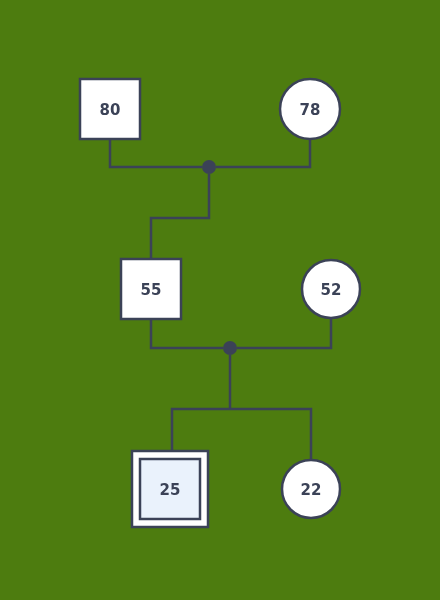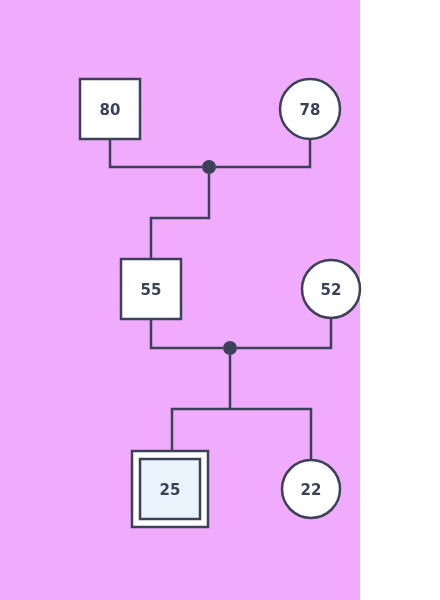--- a/index.html
+++ b/index.html
@@ -10,23 +10,23 @@
   }
   body {
     width: 440px;
     height: 600px;
     font-family: "DejaVu Sans", "Liberation Sans", sans-serif;
     overflow: hidden;
     position: relative;
   }
   #diagram-root {
     position: relative;
-    width: 360px;
+    width: 440px;
     height: 600px;
-    background: #f0abfc;
+    background: #4d7c0f;
   }
   svg#tree-svg {
     position: absolute;
     top: 0;
     left: 0;
     width: 440px;
     height: 600px;
     display: block;
   }
   .node-label {

